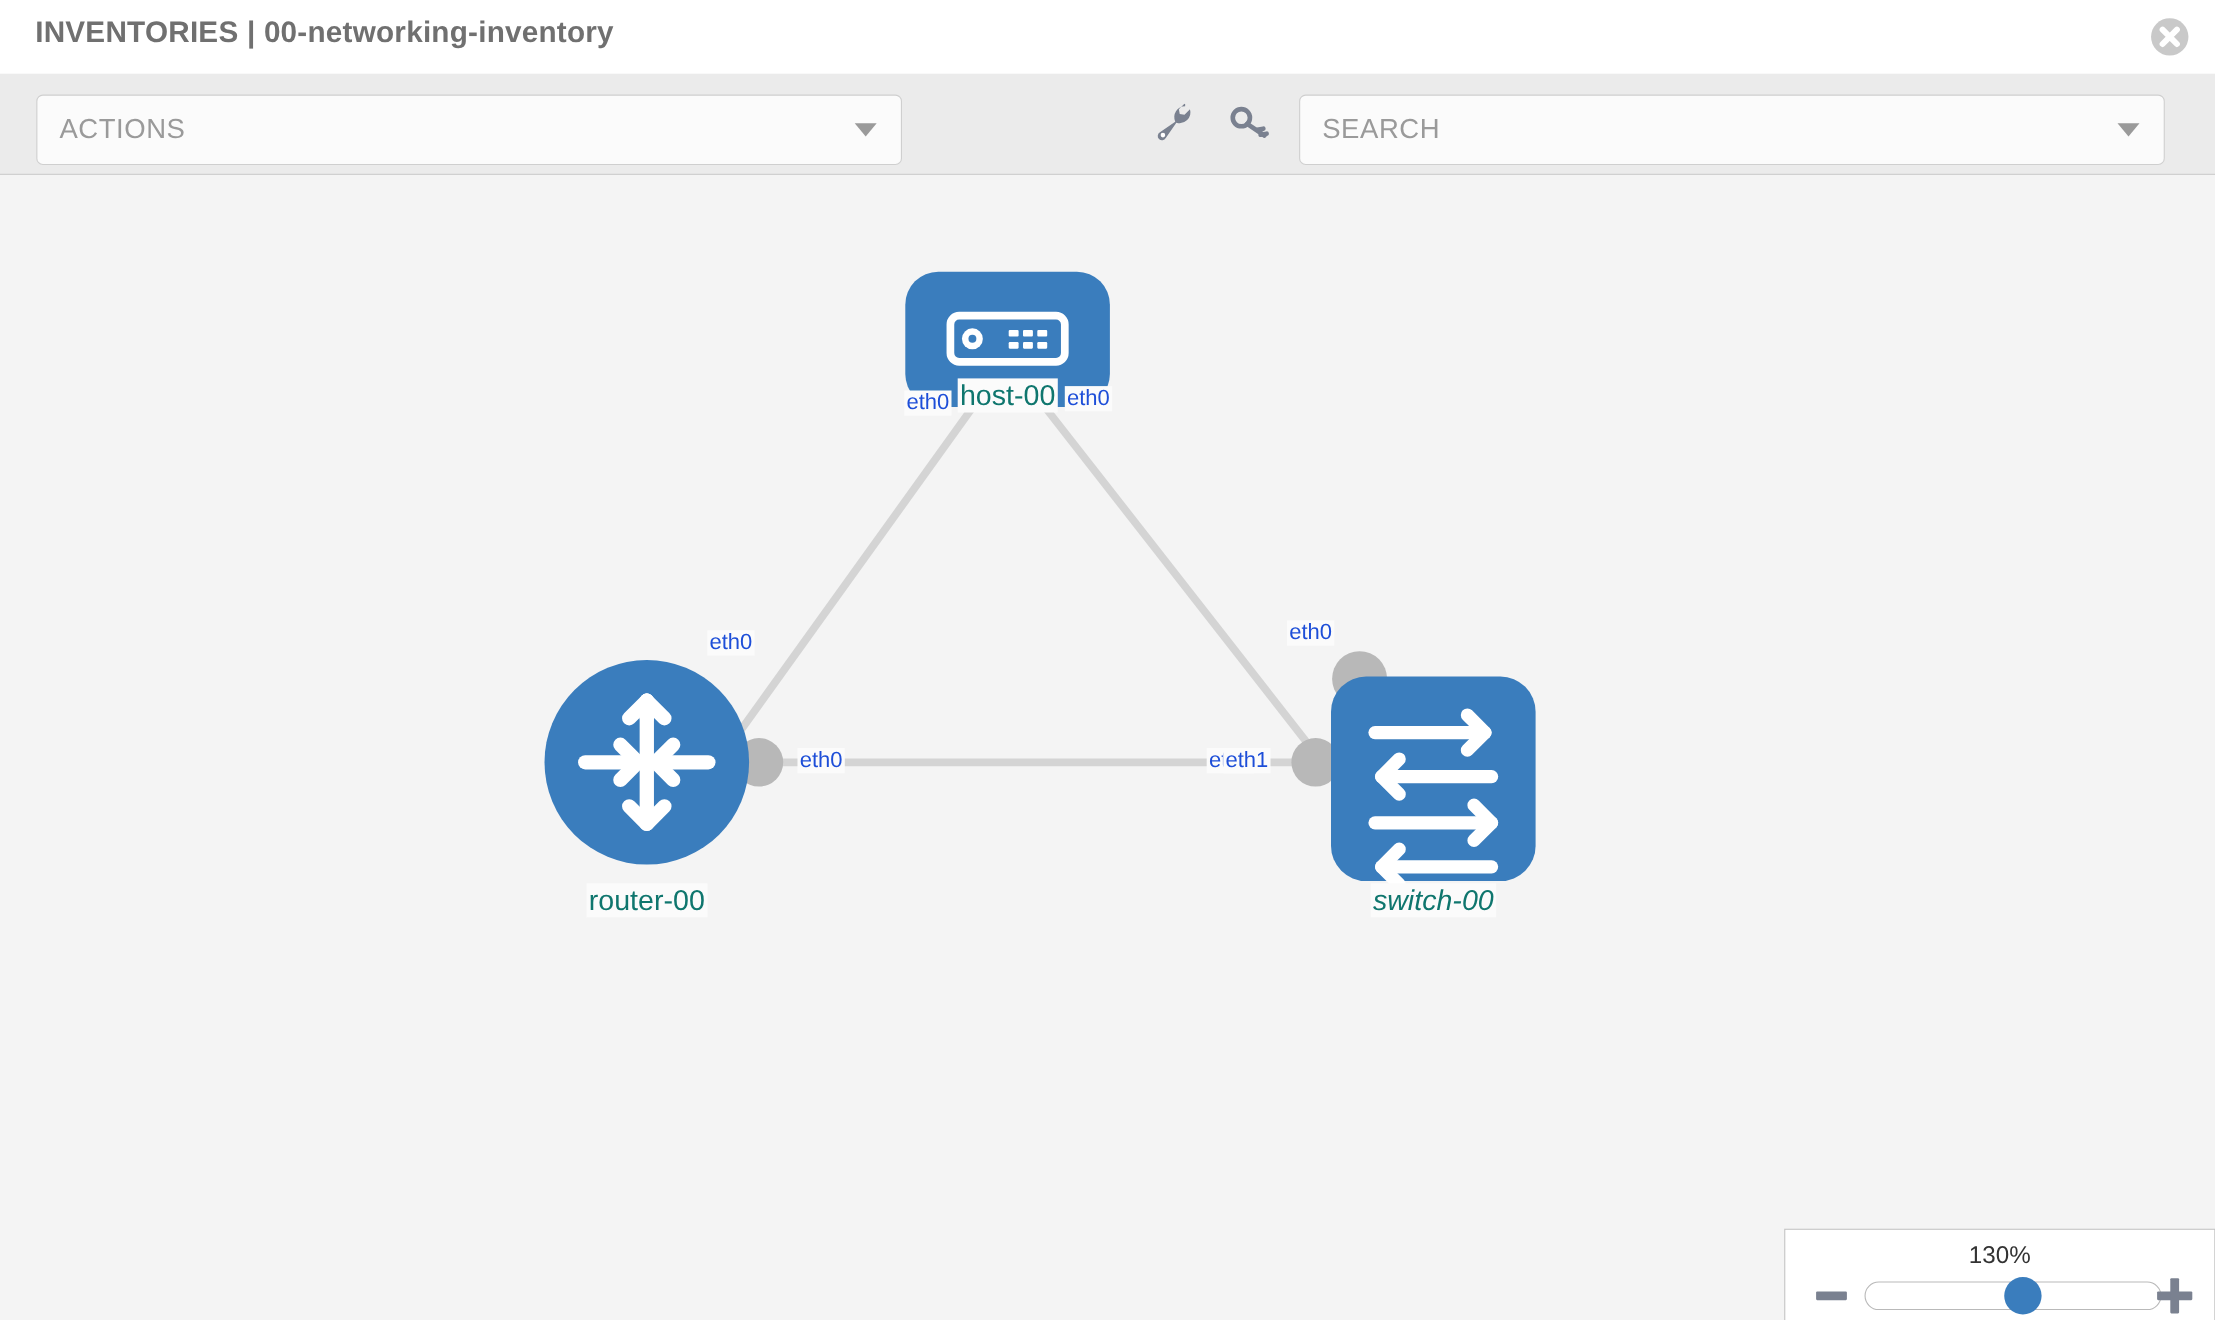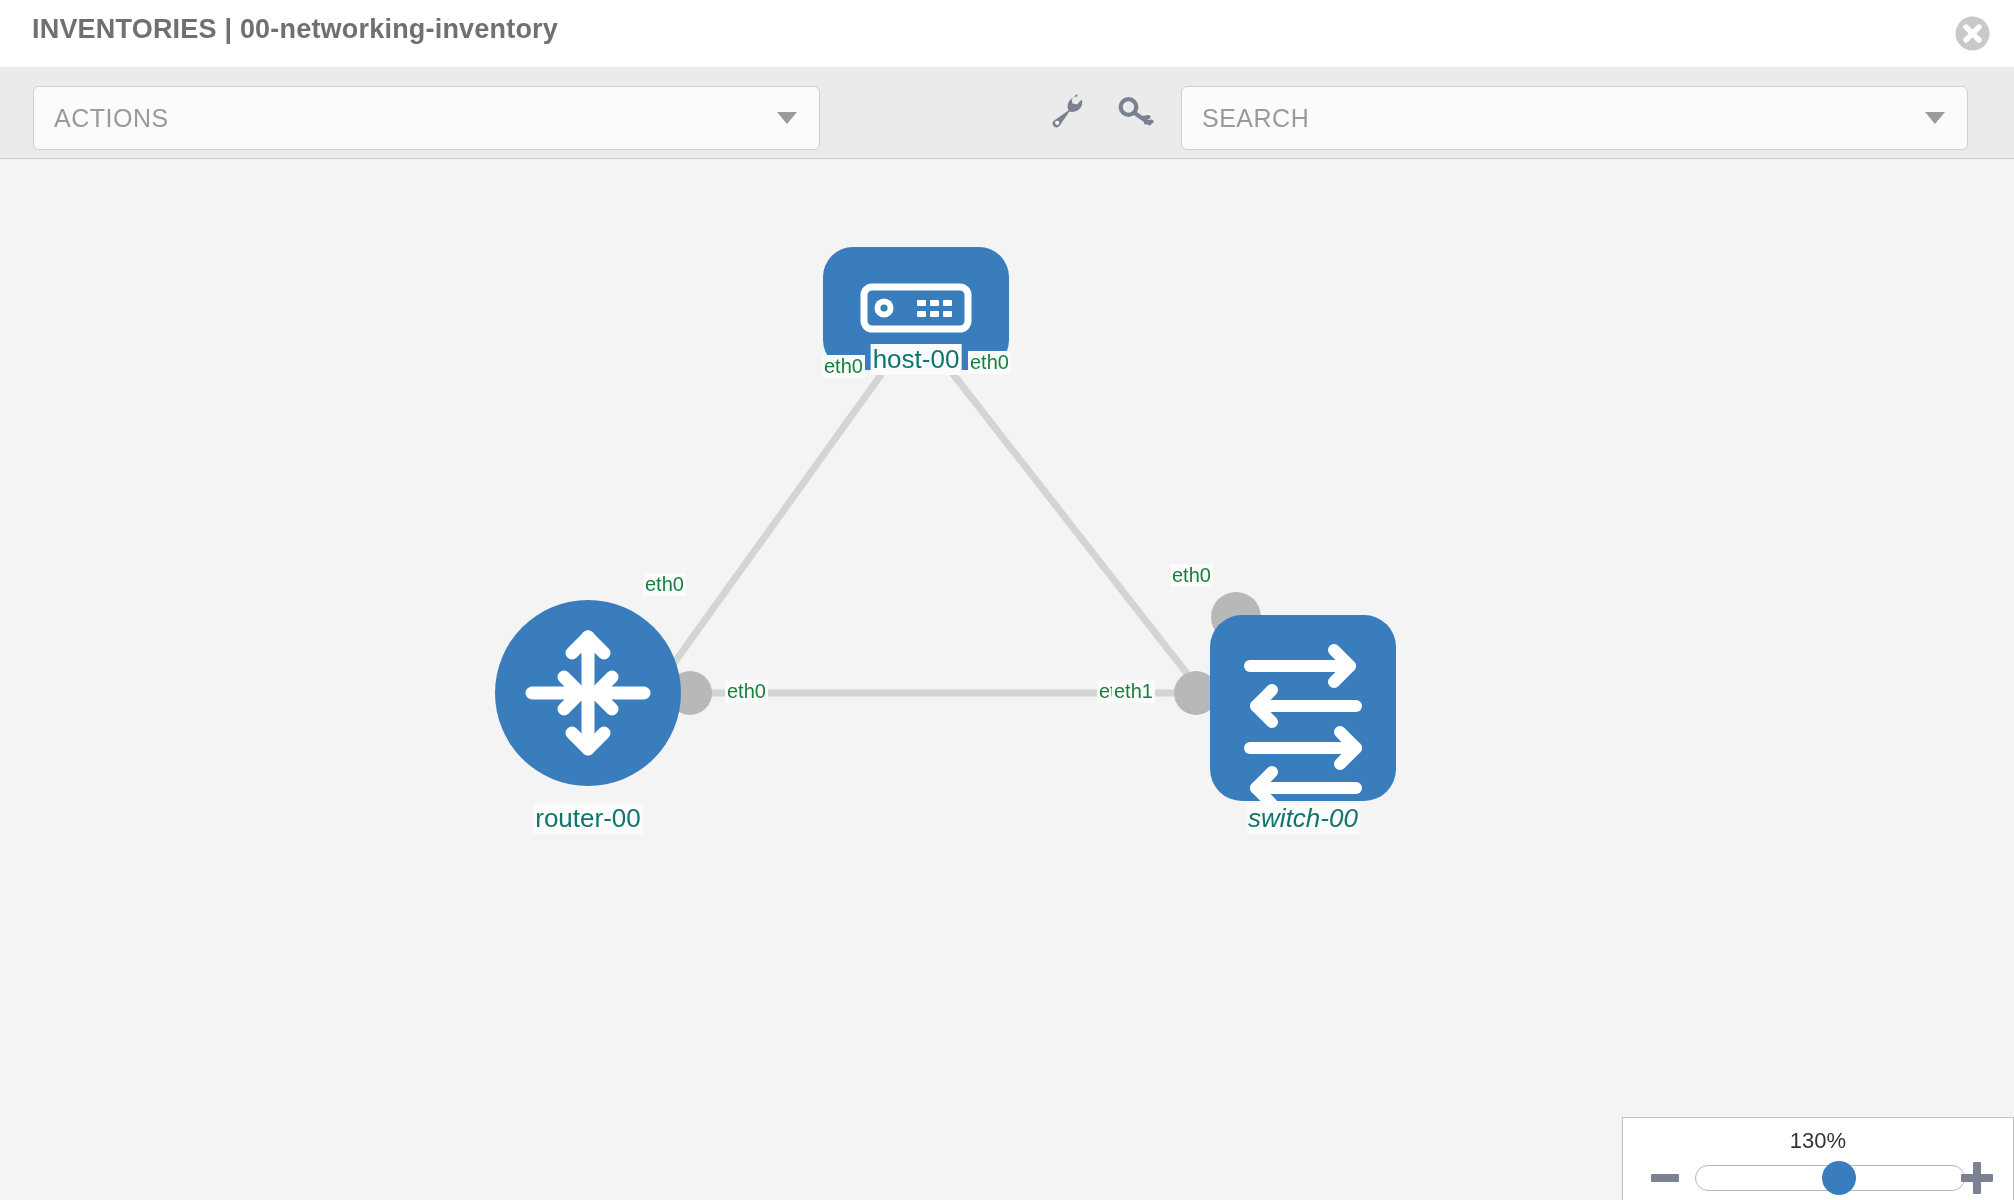--- a/index.html
+++ b/index.html
@@ -78,21 +78,21 @@
   .node-label {
     position: absolute;
     font-size: 26px; color: #0f766e;
     background: #fbfbfb;
     white-space: nowrap;
     padding: 0 2px;
     transform: translateX(-50%);
   }
   .iface-label {
     position: absolute;
-    font-size: 20px; color: #15803d;
+    font-size: 20px; color: #1d4ed8;
     background: #fbfbfb;
     white-space: nowrap;
     padding: 0 2px;
   }
 
   
   #zoom-panel {
     position: absolute; left: 1622px; top: 1081px;
     width: 392px; height: 119px;
     background: #ffffff;

